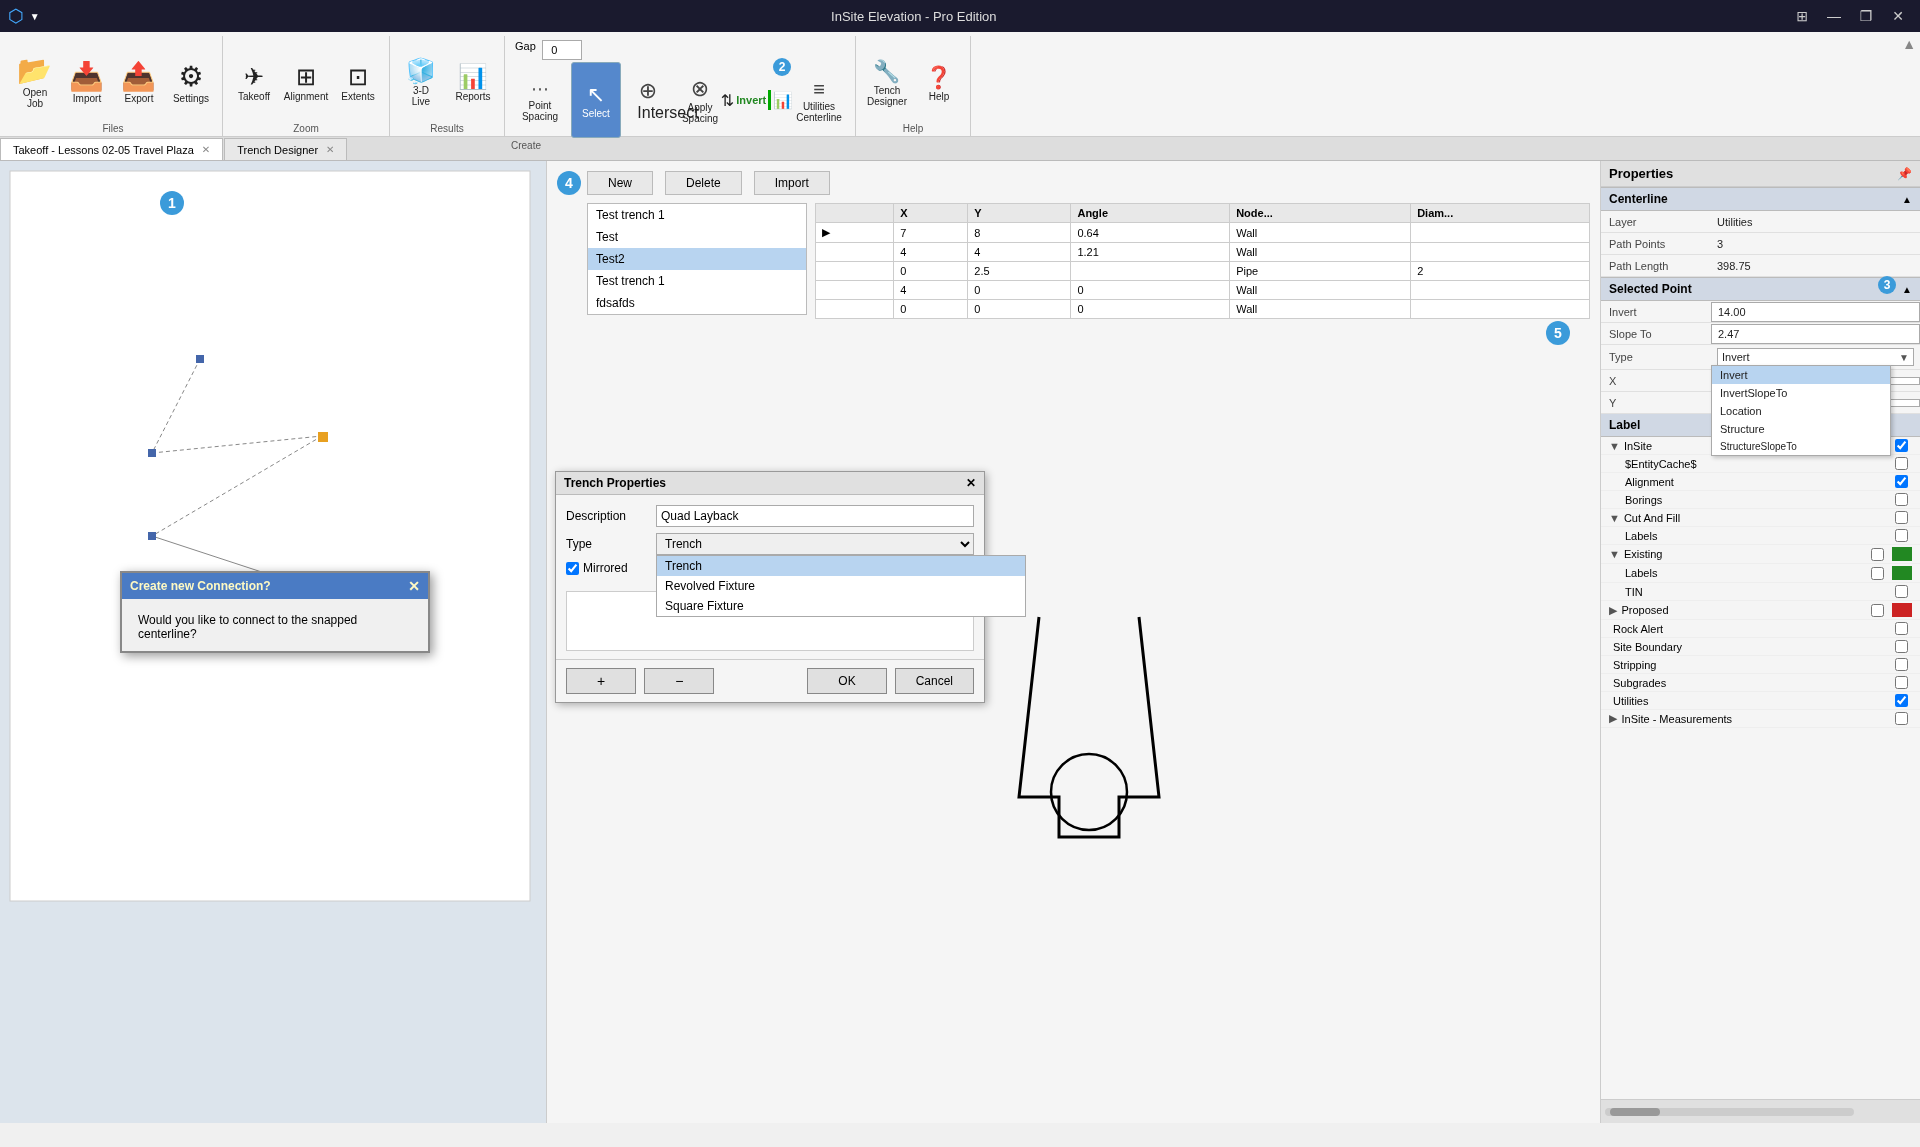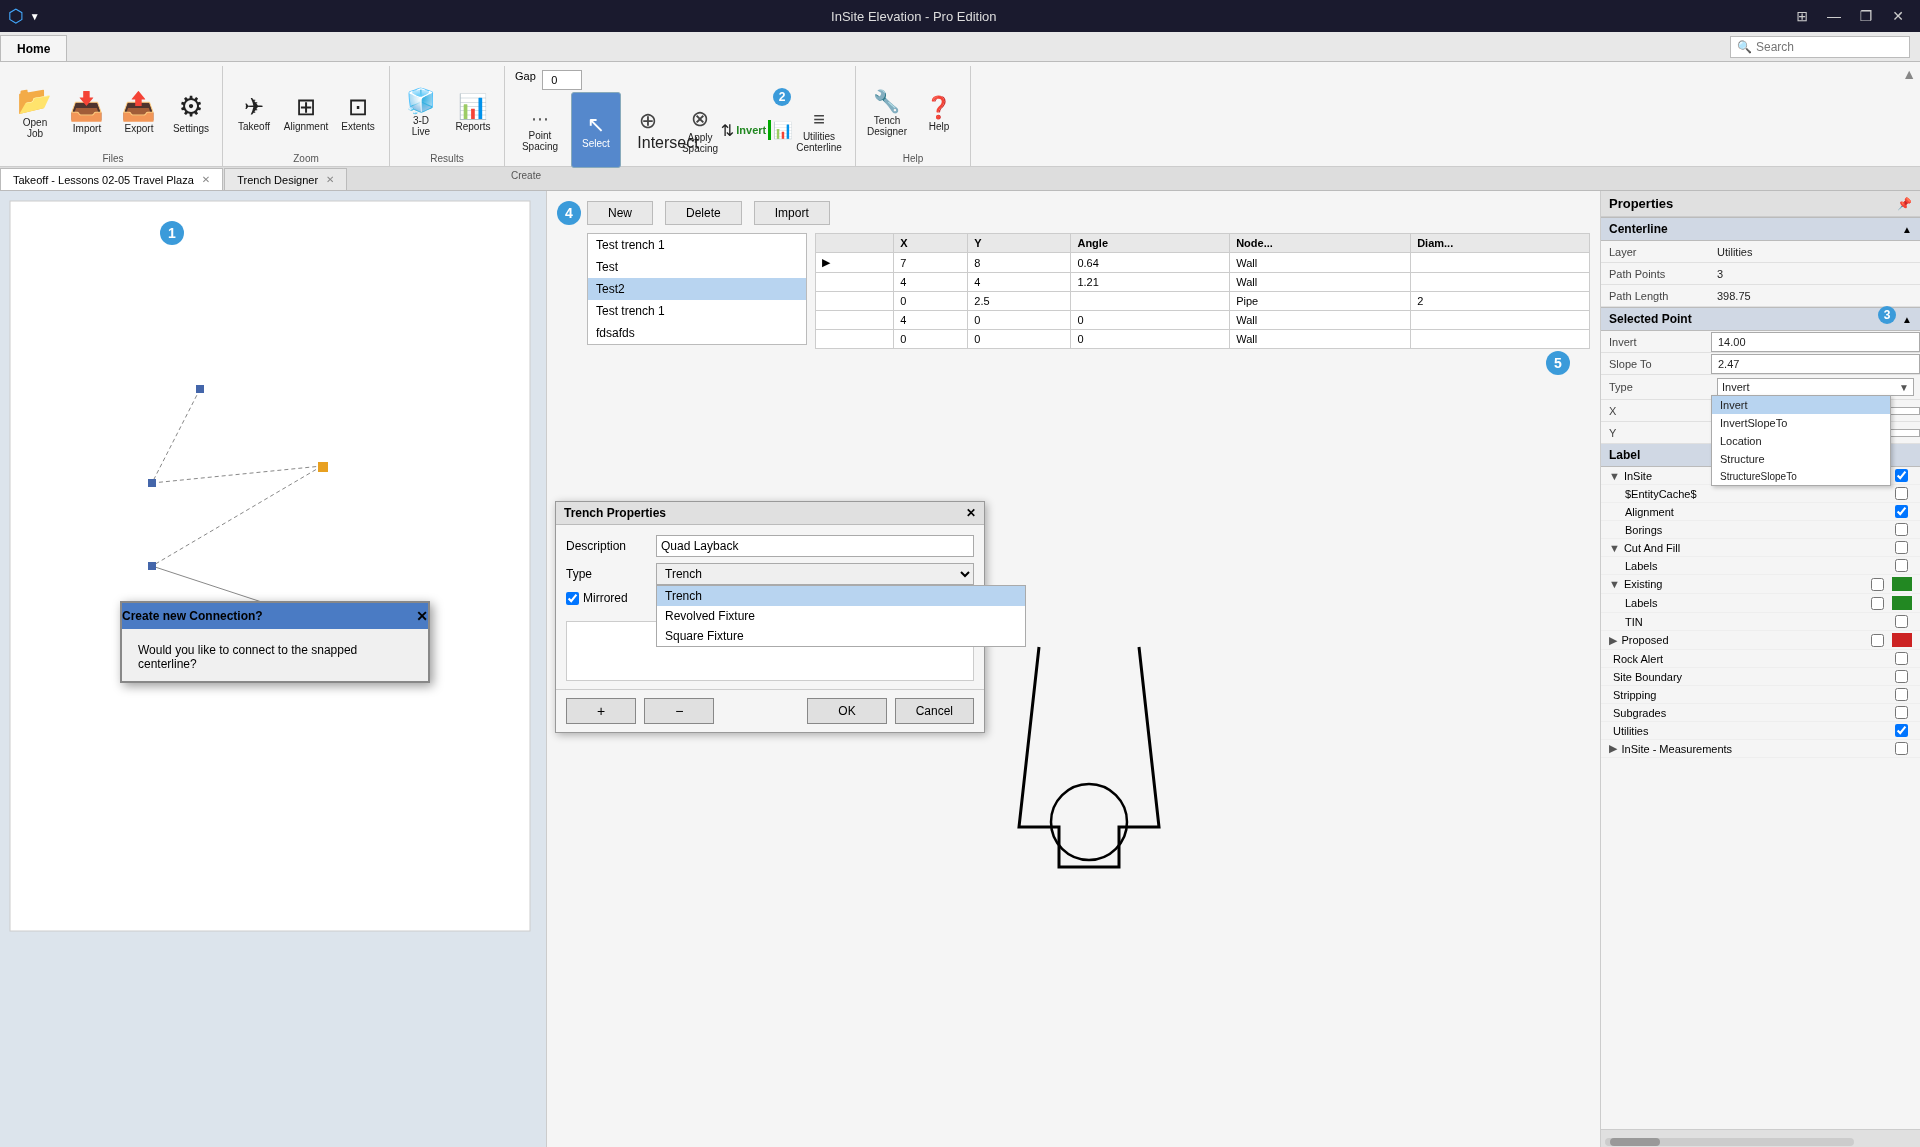--- a/index.html
+++ b/index.html
@@ -267,24 +267,24 @@
       top: 410px;
       left: 120px;
       width: 310px;
       background: #f0f0f0;
       border: 2px solid #888;
       box-shadow: 3px 3px 10px rgba(0,0,0,0.4);
       z-index: 200;
     }
     #conn-dialog .dialog-title {
       background: #4a7bc4;
-      padding: 5px 0;
+      padding: 5px 8px;
       font-size: 12px;
       font-weight: bold;
-      color: #000000;
+      color: #fef9c3;
       display: flex;
       justify-content: space-between;
       align-items: center;
     }
     #conn-dialog .dialog-body {
       padding: 14px 16px 10px 16px;
       font-size: 12px;
     }
     #conn-dialog .dialog-footer {
       display: flex;
@@ -440,30 +440,20 @@
   <div class="controls">
     <button class="ctrl-btn">⊞</button>
     <button class="ctrl-btn">—</button>
     <button class="ctrl-btn">❐</button>
     <button class="ctrl-btn close">✕</button>
   </div>
 </div>
 
 <div id="ribbon">
 
-  <div id="ribbon-tabs" style="position:relative;">
-    <div class="ribbon-tab active">Home</div>
-
-    <div style="position:absolute; right:10px; top:4px; display:flex; align-items:center;">
-      <div class="search-box">
-        <span style="color:#888; font-size:12px; margin-right:4px;">🔍</span>
-        <input type="text" placeholder="Search" style="">
-      </div>
-    </div>
-  </div>
 
   <div id="ribbon-content">
 
     <div class="ribbon-group">
       <div class="ribbon-group-items">
         <div class="ribbon-btn">
           <div class="icon">📂</div>
           <div style="font-size:10px;">Open<br>Job</div>
         </div>
         <div class="ribbon-btn">

